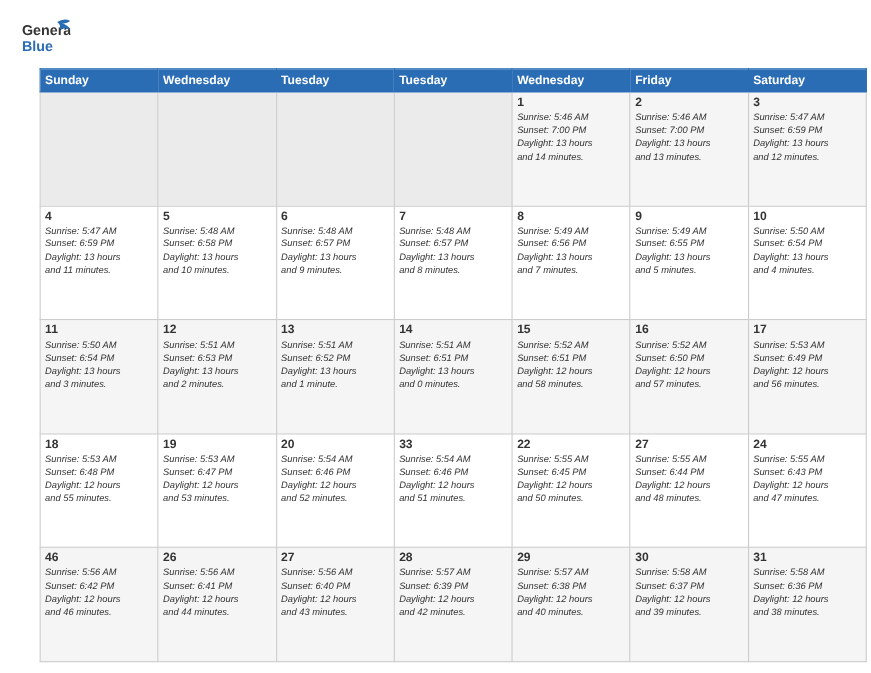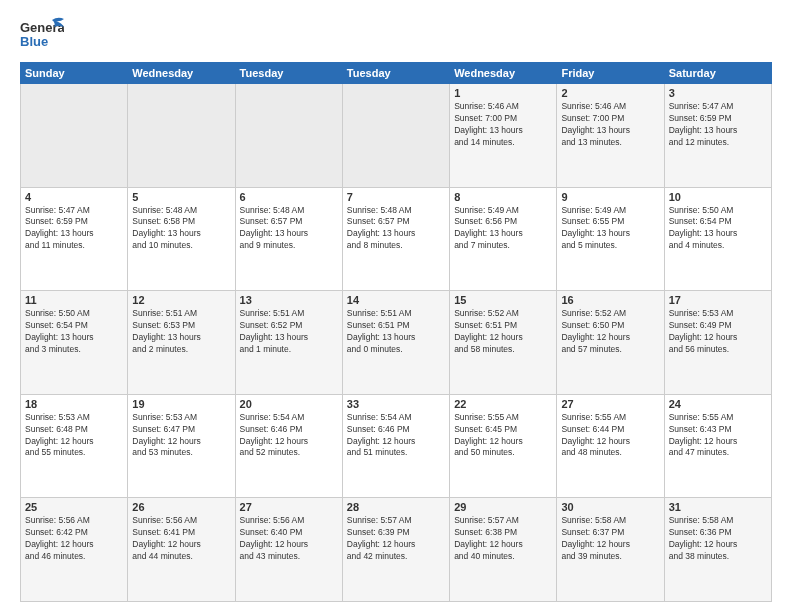--- a/index.html
+++ b/index.html
@@ -40,20 +40,21 @@
     .location {
       font-size: 16px;
       color: #555;
       margin-top: 2px;
     }
     .calendar {
       flex: 1;
       border-collapse: collapse;
       width: 100%;
       table-layout: fixed;
+      margin-left: 16px;
     }
     .calendar th {
       background: #2a6db5;
       color: #fff;
       font-size: 11px;
       font-weight: bold;
       padding: 4px 4px;
       border: 1px solid #2a6db5;
       text-align: left;
     }
@@ -76,20 +77,21 @@
       font-size: 11px;
       font-weight: bold;
       color: #333;
       display: block;
       margin-bottom: 2px;
     }
     .day-info {
       font-size: 8.5px;
       color: #333;
       line-height: 1.4;
+      font-style: italic;
     }
     .empty-cell {
       background: #f9f9f9 !important;
     }
     
     .row-odd td { background: #f0f4fa; }
     .row-even td { background: #fff; }
     .row-odd td.empty-cell { background: #ebebeb !important; }
   </style>
 </head>
@@ -232,21 +234,21 @@
             <span class="day-num">27</span>
             <div class="day-info">Sunrise: 5:55 AM<br>Sunset: 6:44 PM<br>Daylight: 12 hours<br>and 48 minutes.</div>
           </td>
           <td>
             <span class="day-num">24</span>
             <div class="day-info">Sunrise: 5:55 AM<br>Sunset: 6:43 PM<br>Daylight: 12 hours<br>and 47 minutes.</div>
           </td>
         </tr>
         <tr class="row-odd">
           <td>
-            <span class="day-num">25</span>
+            <span class="day-num">46</span>
             <div class="day-info">Sunrise: 5:56 AM<br>Sunset: 6:42 PM<br>Daylight: 12 hours<br>and 46 minutes.</div>
           </td>
           <td>
             <span class="day-num">26</span>
             <div class="day-info">Sunrise: 5:56 AM<br>Sunset: 6:41 PM<br>Daylight: 12 hours<br>and 44 minutes.</div>
           </td>
           <td>
             <span class="day-num">27</span>
             <div class="day-info">Sunrise: 5:56 AM<br>Sunset: 6:40 PM<br>Daylight: 12 hours<br>and 43 minutes.</div>
           </td>

